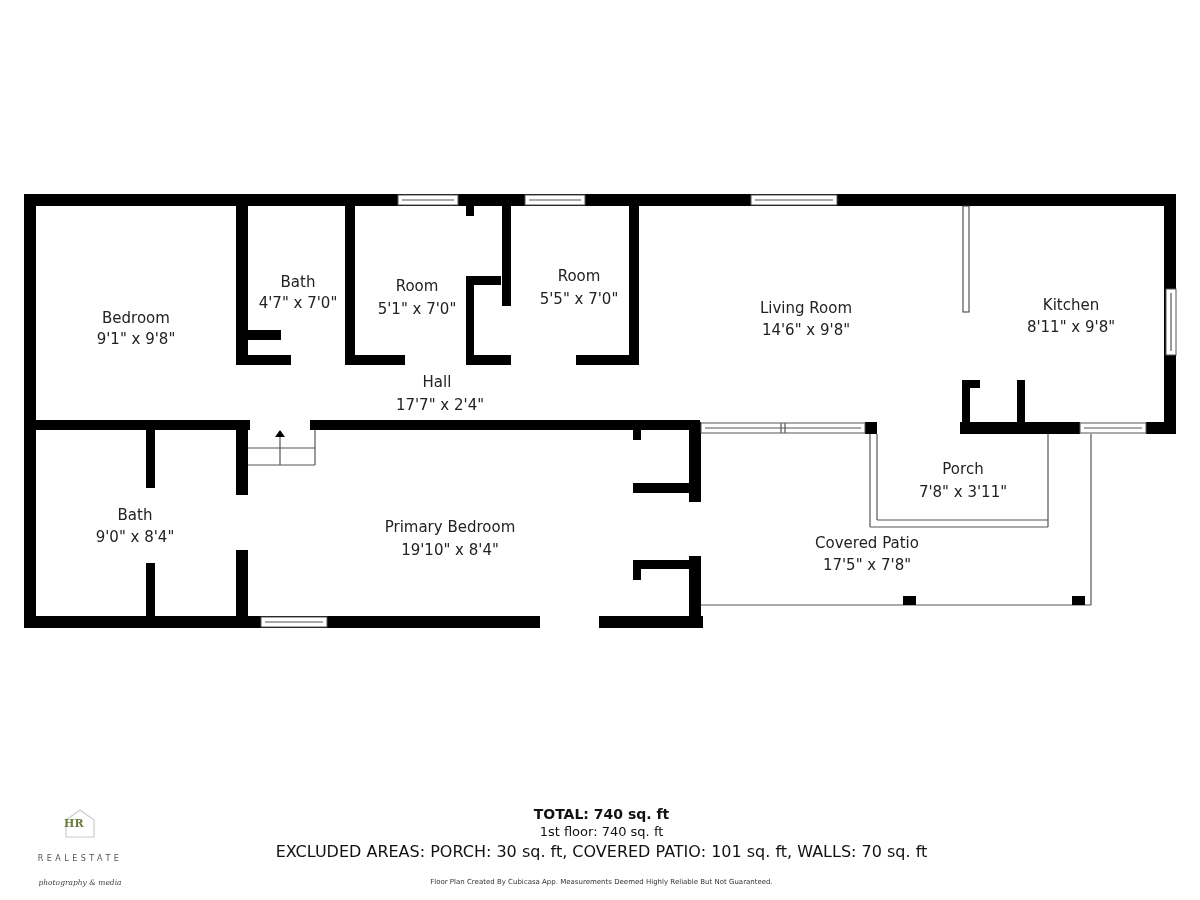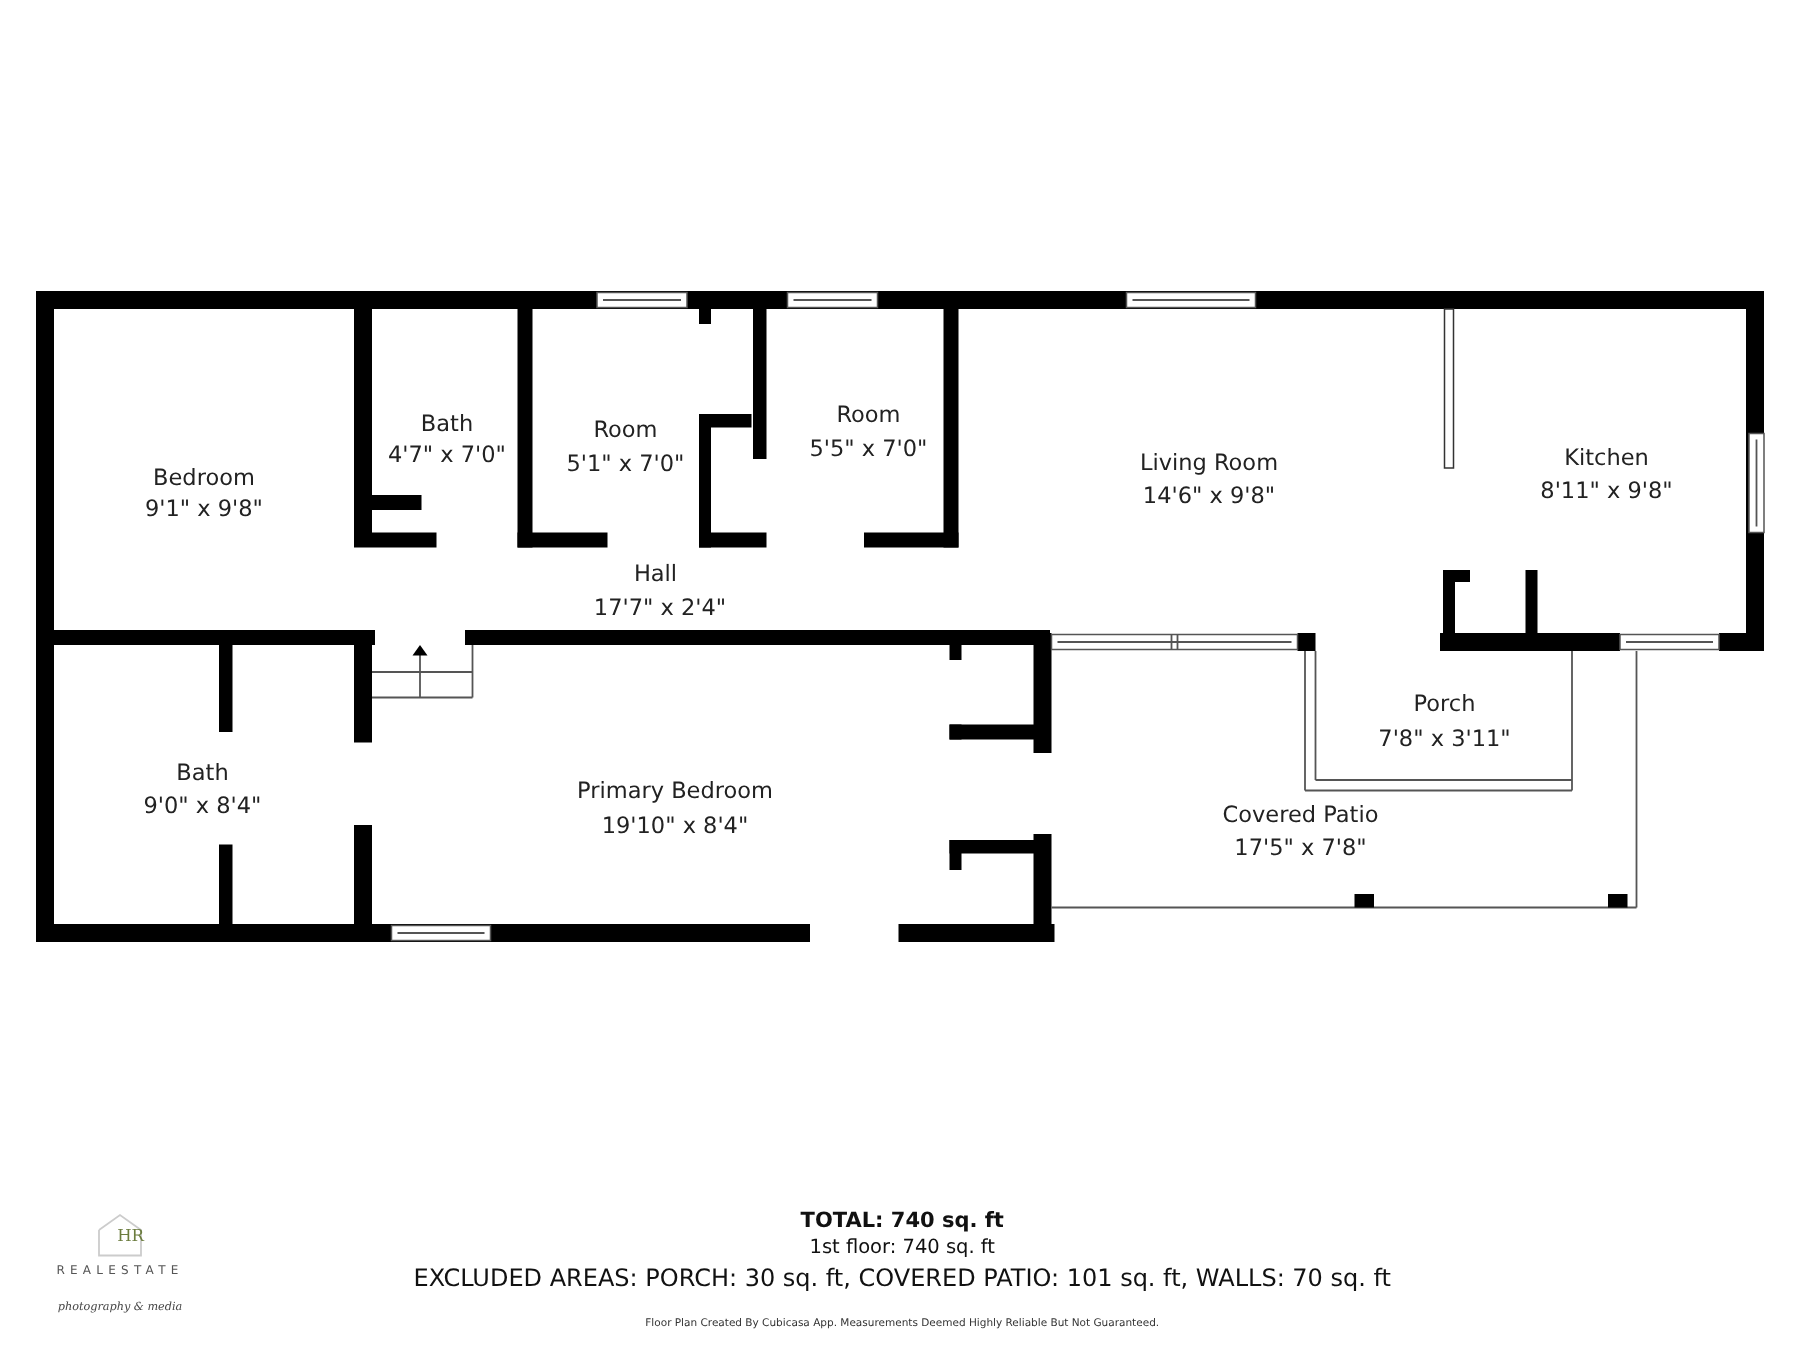--- a/index.html
+++ b/index.html
@@ -10,22 +10,22 @@
   .thin { stroke: #555; stroke-width: 1.2; fill: none; }
   .mk { fill: #000; }
   .room-label { font-family: "DejaVu Sans", sans-serif; font-size: 15px; fill: #222; text-anchor: middle; }
   .footer { position: absolute; left: 0; width: 1163px; text-align: center; font-family: "DejaVu Sans", sans-serif; color: #111; margin-left: 20px; }
   .total { top: 806px; font-size: 14px; font-weight: bold; }
   .floor { top: 824px; font-size: 13px; }
   .excl { top: 842px; font-size: 16px; }
   .disc { top: 878px; font-size: 7px; color: #333; }
   .logo { position: absolute; left: 30px; top: 808px; width: 100px; text-align: center; }
   .logo-house { width: 32px; height: 30px; margin: 0 auto; position: relative; }
-  .logo-mono { position: absolute; left: 0; top: 9px; width: 32px; text-align: right; font-family: "DejaVu Serif", serif; font-size: 11px; color: #6b7c3e; font-weight: normal; }
-  .logo-text { font-family: "DejaVu Sans", sans-serif; font-size: 8px; letter-spacing: 3.5px; color: #555; margin-top: 4px; }
+  .logo-mono { position: absolute; left: 0; top: 9px; width: 32px; text-align: left; font-family: "DejaVu Serif", serif; font-size: 11px; color: #6b7c3e; font-weight: bold; }
+  .logo-text { font-family: "DejaVu Sans", sans-serif; font-size: 8px; letter-spacing: 3.5px; color: #555; margin-top: 16px; }
   .logo-sub { font-family: "DejaVu Serif", serif; font-style: italic; font-size: 7.5px; color: #444; margin-top: 15px; }
 </style>
 </head>
 <body>
 
 <svg id="plan" viewBox="0 0 1200 900" xmlns="http://www.w3.org/2000/svg">
 
   <g>
 
     <rect class="wall" x="24" y="194" width="1152" height="12"></rect>

